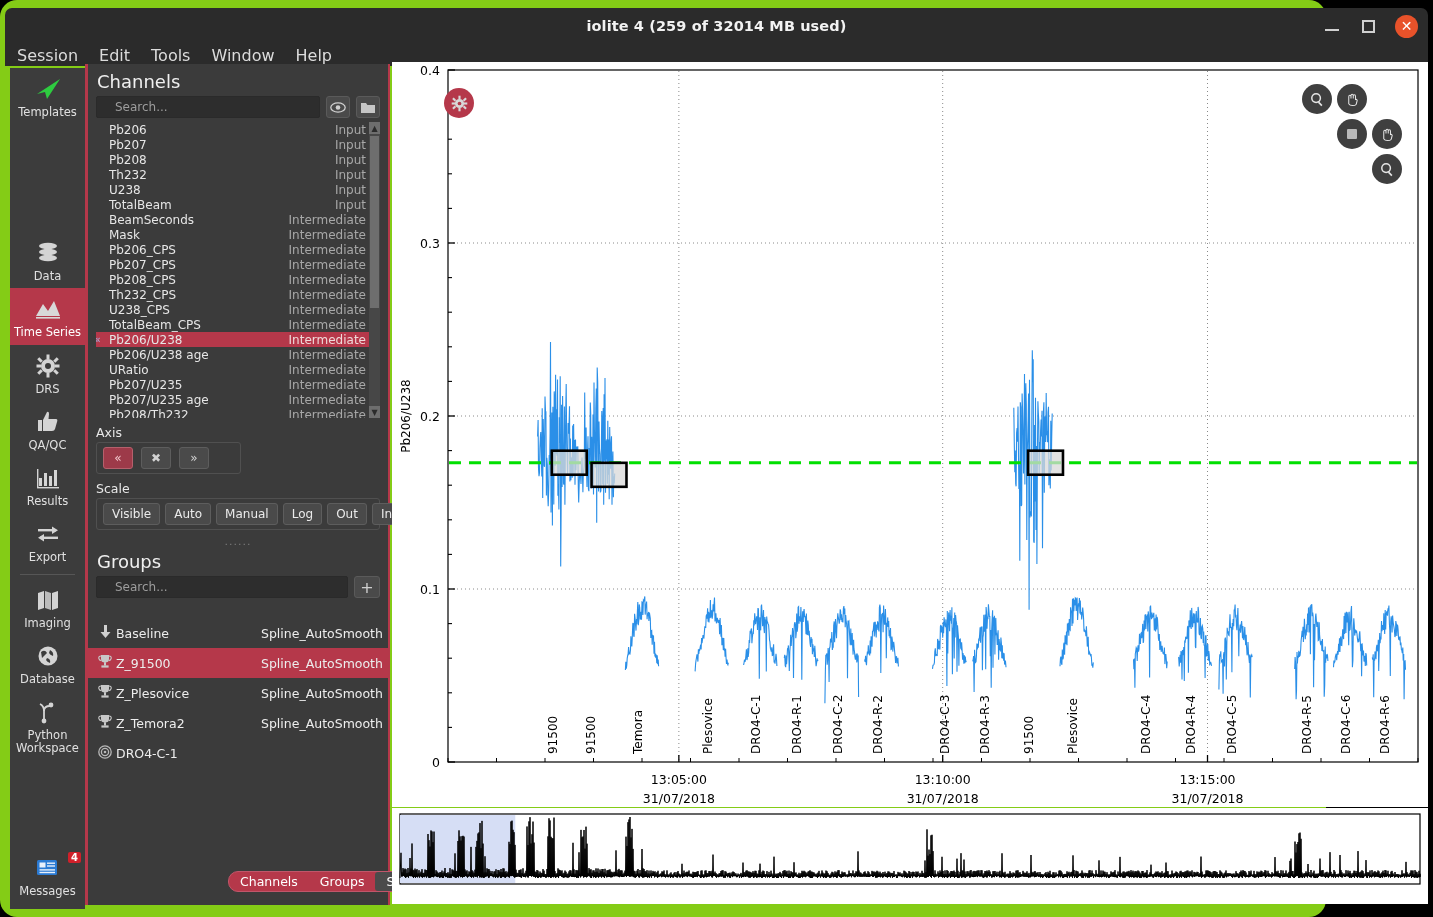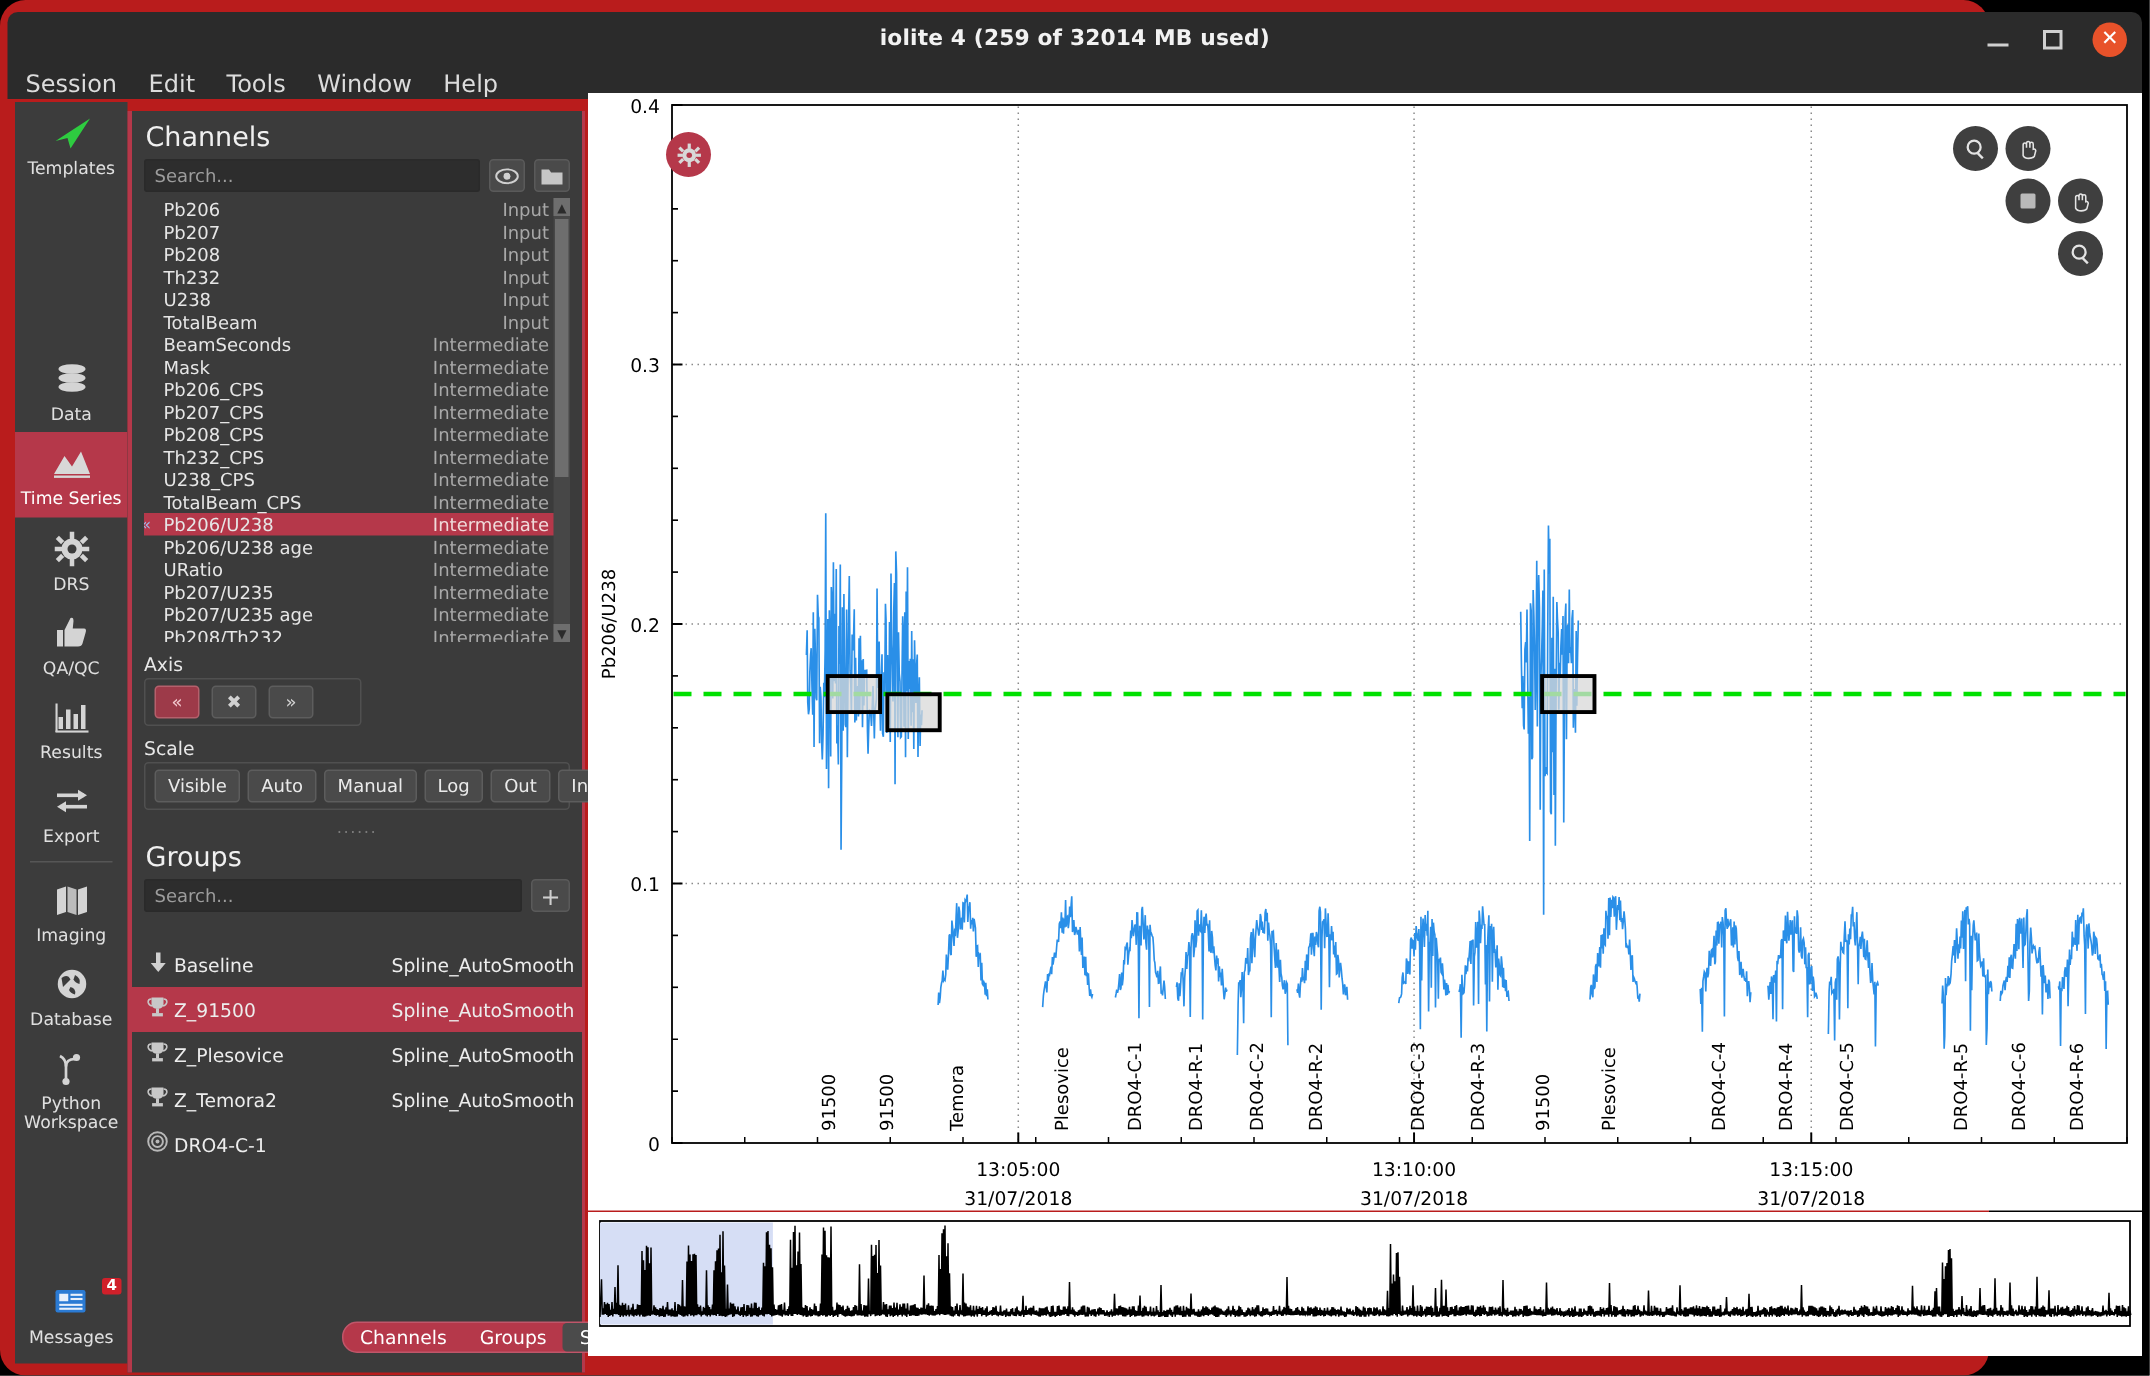--- a/index.html
+++ b/index.html
@@ -4,21 +4,21 @@
 <style>
   * { box-sizing: border-box; margin: 0; padding: 0; }
   html, body {
     width: 1433px; height: 917px;
     background: #000;
     font-family: "DejaVu Sans", "Liberation Sans", sans-serif;
     overflow: hidden;
   }
   #app {
     position: relative; width: 1326px; height: 917px;
-    background: #b91c1c;
+    background: #84cc16;
     border-radius: 17px;
   }
 
   
   #titlebar {
     position: absolute; left: 5px; top: 8px; width: 1423px; height: 36px;
     background: #2b2b2b;
     border-top-left-radius: 7px; border-top-right-radius: 7px;
     display: flex; align-items: center; justify-content: center;
   }
@@ -64,28 +64,28 @@
   .rail-sep { height: 1px; background: #565656; margin: 4px 10px; }
   #rail-spacer1 { height: 108px; }
   #rail-bottom { position: absolute; bottom: 6px; left: 0; width: 75px; }
   .badge {
     position: absolute; top: -4px; right: -8px; background: #d0202a; color: #fff;
     font-size: 10px; border-radius: 2px; padding: 0px 3px; font-weight: bold;
   }
 
   
   #leftpanel {
-    position: absolute; left: 85px; top: 74px; width: 305px; height: 841px;
+    position: absolute; left: 85px; top: 64px; width: 305px; height: 841px;
     background: #3b3b3b; border-left: 3px solid #b5384a; border-right: 2px solid #b5384a;
   }
   .panel-title { color: #f0f0f0; font-size: 18px; padding: 7px 0 4px 9px; font-weight: normal; }
   .searchrow { display: flex; align-items: center; gap: 6px; padding: 0 8px 0 8px; }
   .searchbox {
     flex: 1; height: 22px; background: #2d2d2d; border: 1px solid #2a2a2a;
-    border-radius: 2px; color: #9d9d9d; font-size: 12px; padding: 0 6px; line-height: 21px;
+    border-radius: 2px; color: #9d9d9d; font-size: 12px; padding: 0 18px; line-height: 21px;
   }
   .sqbtn {
     width: 24px; height: 22px; background: #4a4a4a; border: 1px solid #5a5a5a;
     border-radius: 3px; display: flex; align-items: center; justify-content: center;
     color: #cfcfcf;
   }
   #chan-list-wrap {
     position: relative; margin: 4px 8px 0 8px; height: 296px; background: #3b3b3b;
     overflow: hidden;
   }

